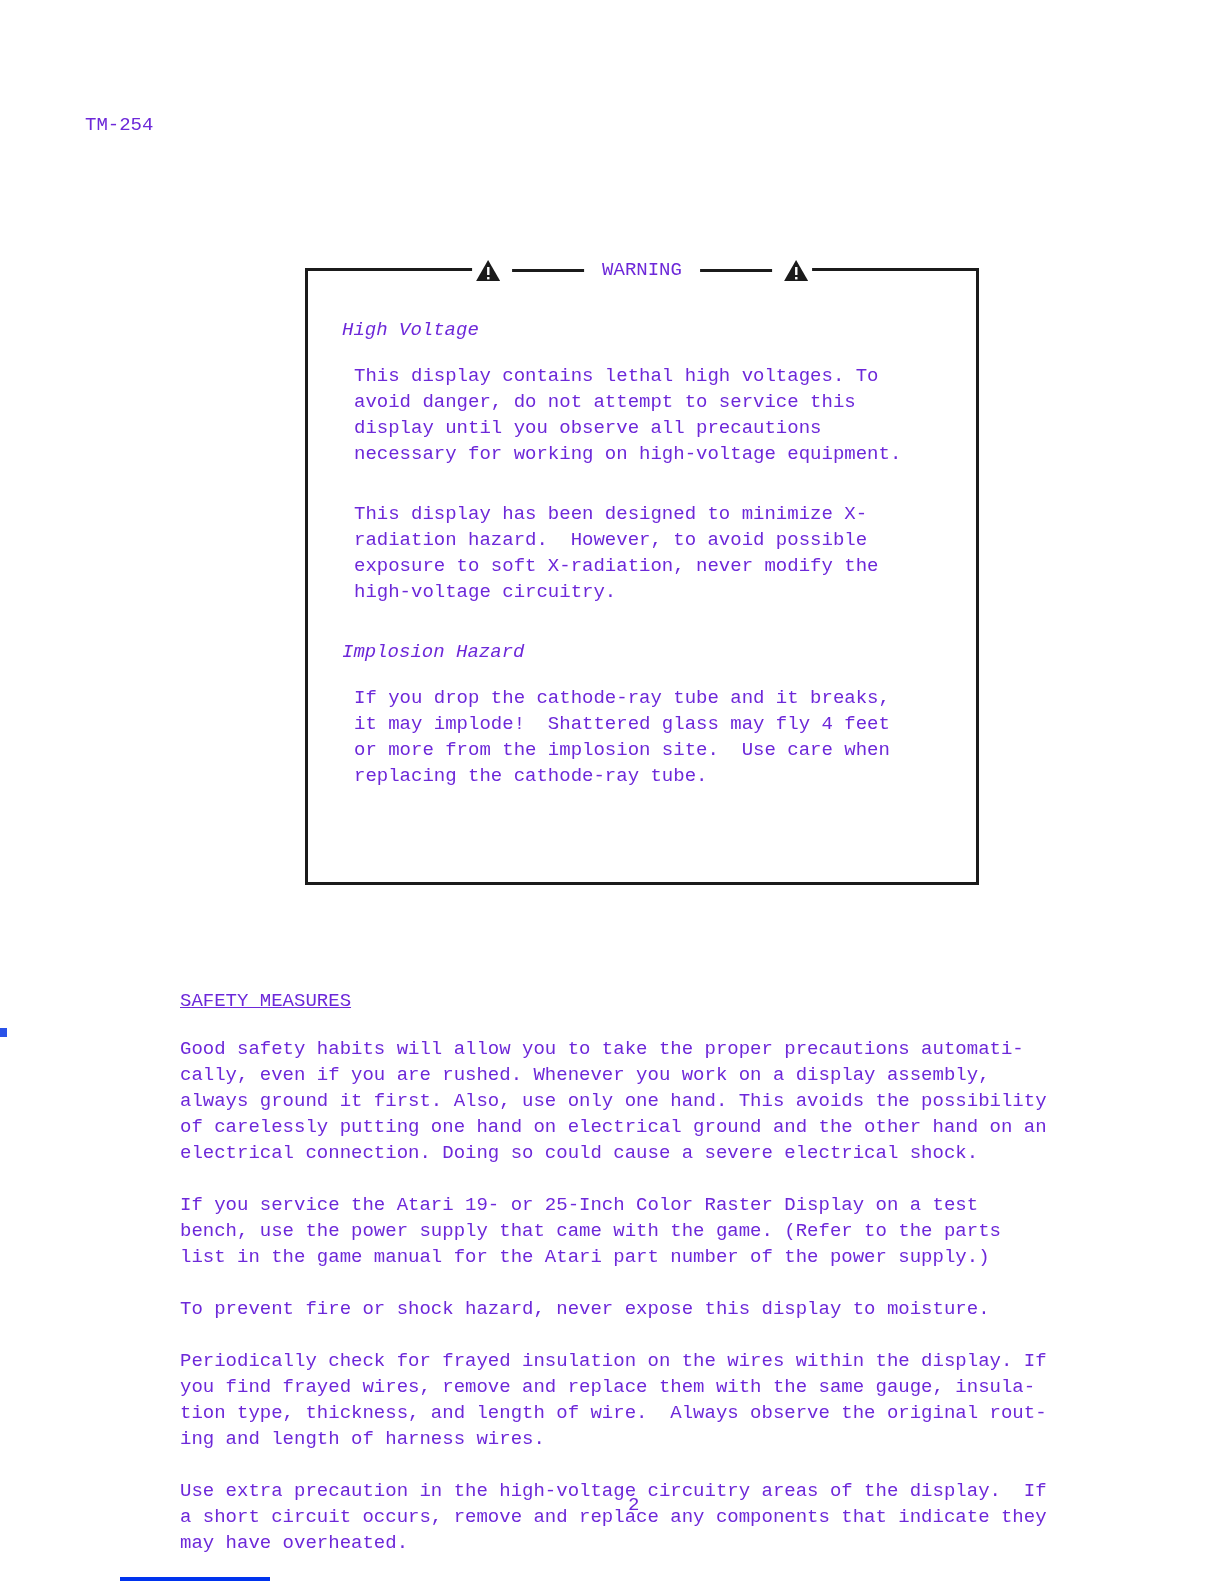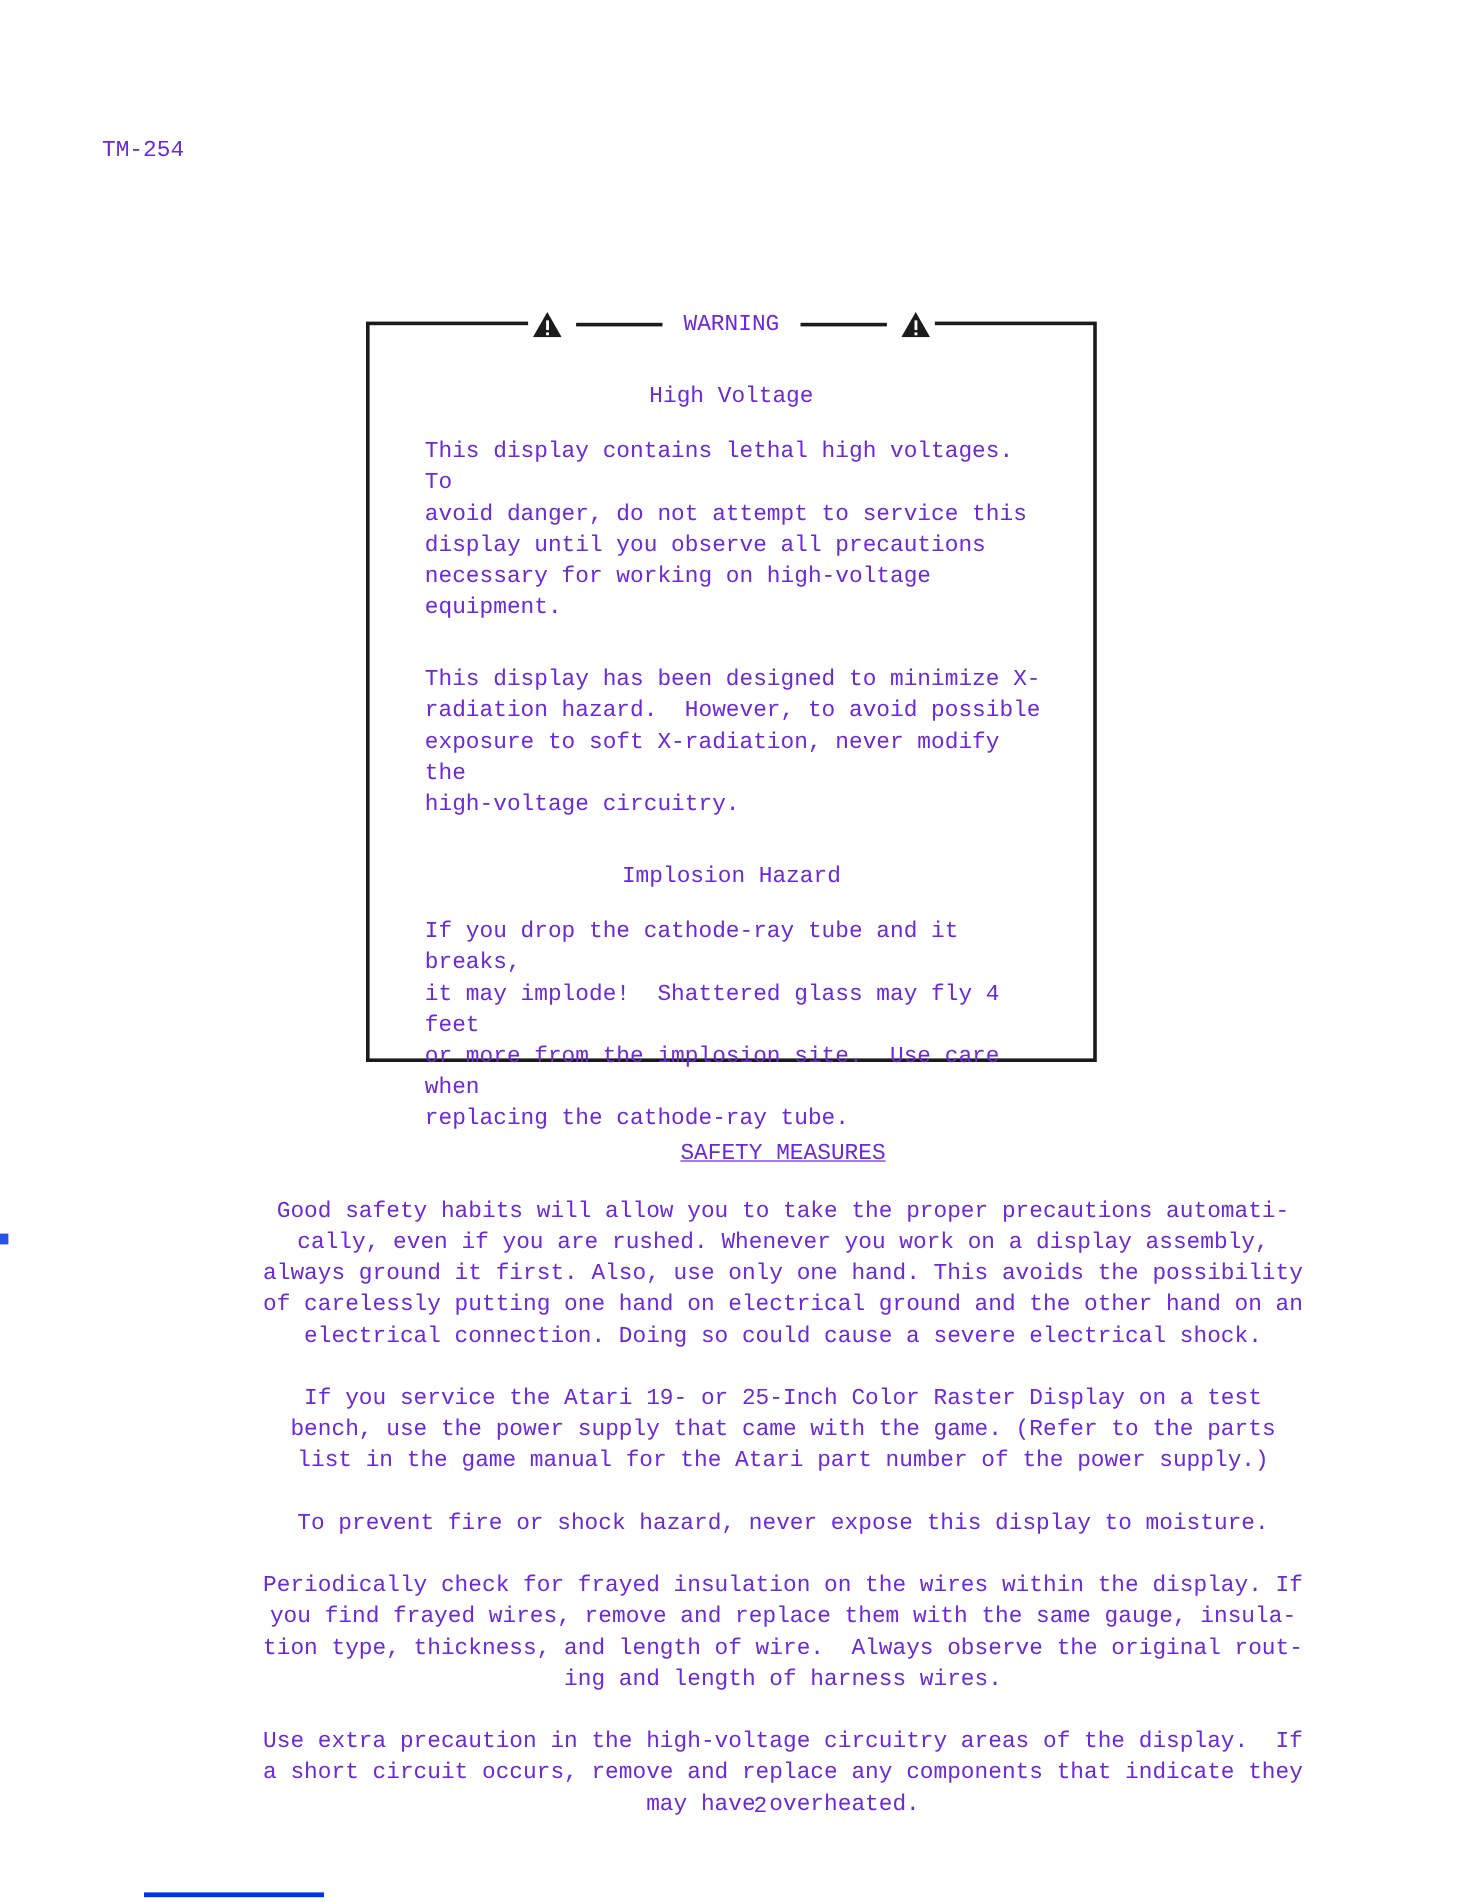--- a/index.html
+++ b/index.html
@@ -30,21 +30,21 @@
     position: absolute;
     right: 185px;
     top: 112px;
     white-space: nowrap;
   }
   
   .warning-box {
     position: absolute;
     left: 305px;
     top: 268px;
-    width: 609px;
+    width: 674px;
     height: 617px;
     border: 3px solid #1b1b1b;
     box-sizing: border-box;
   }
   .wbox-legend {
     position: absolute;
     top: -14px;
     left: 50%;
     transform: translateX(-50%);
     display: flex;
@@ -67,36 +67,35 @@
   .tri-icon {
     display: inline-flex;
     width: 24px;
     height: 21px;
   }
   .wbox-content {
     padding: 46px 34px 0 34px;
     box-sizing: border-box;
   }
   .wsec-heading {
-    text-align: center;
     margin: 0 0 20px 0;
     font-weight: normal;
     font-size: 19px;
+    font-style: italic;
   }
   .wsec-body {
     margin: 0 0 34px 12px;
     white-space: pre-wrap;
   }
   
   .safety {
     position: absolute;
     left: 180px;
-    top: 948px;
+    top: 988px;
     width: 945px;
-    text-align: center;
   }
   .safety-heading {
     font-size: 19px;
     font-weight: normal;
     text-decoration: underline;
     margin: 0 0 22px 0;
   }
   .safety p {
     margin: 0 0 26px 0;
     white-space: pre-wrap;

